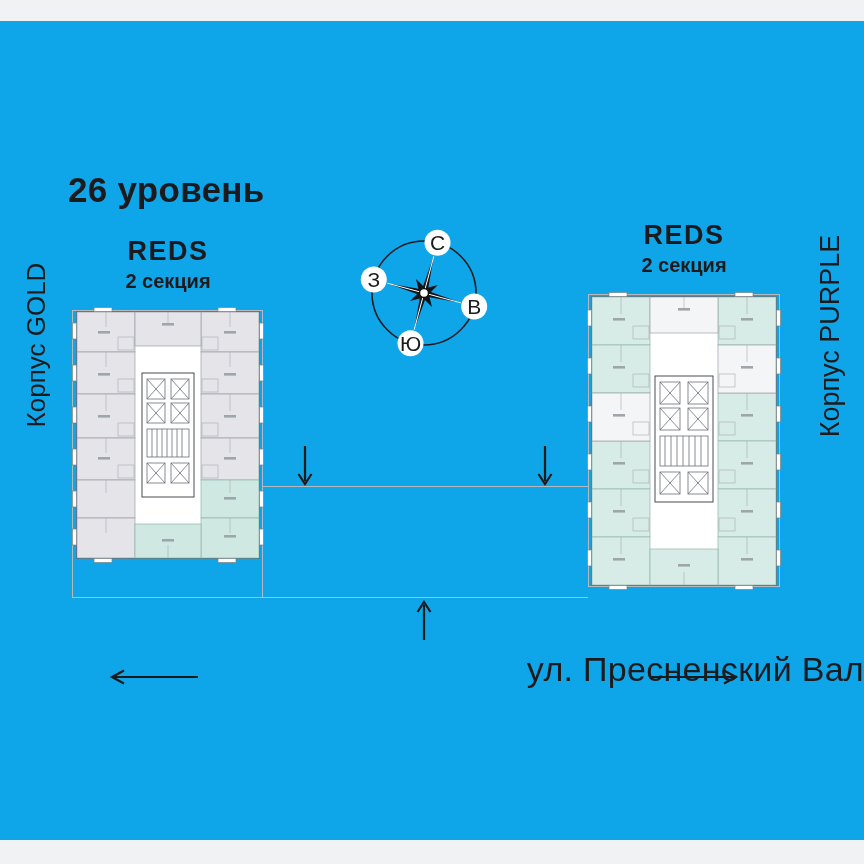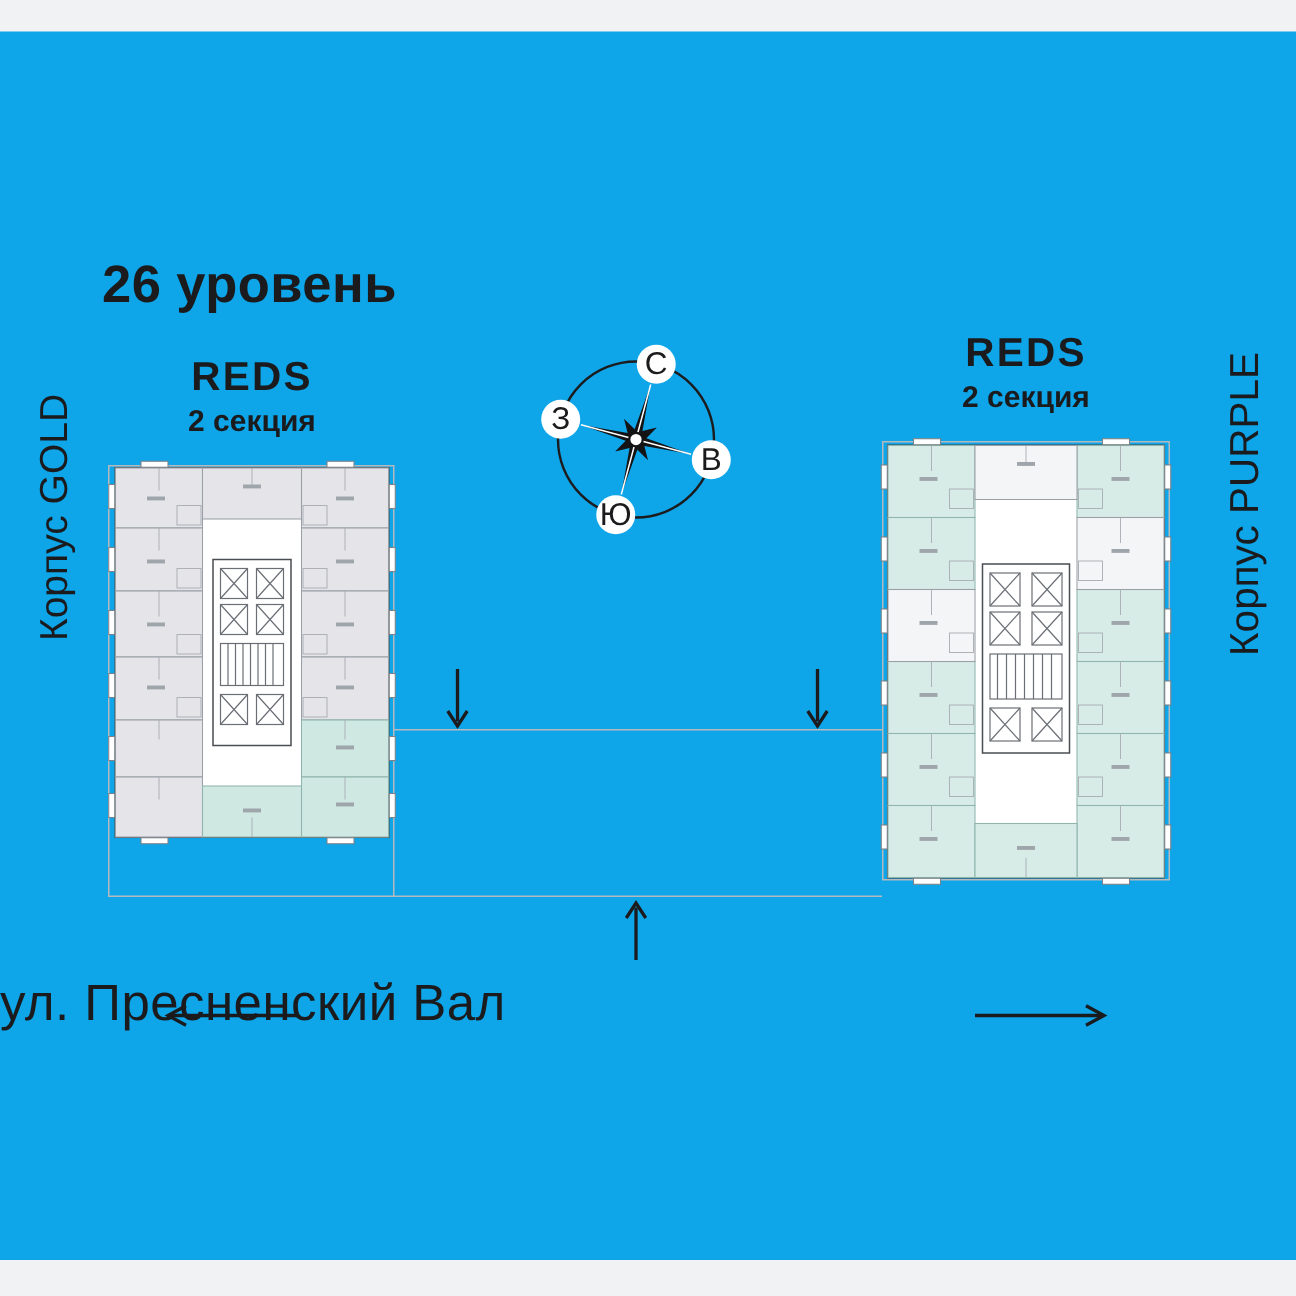--- a/index.html
+++ b/index.html
@@ -23,21 +23,21 @@
   .section { font-size:20px; font-weight:bold; margin-top:5px; }
 
   .wing {
     position:absolute; white-space:nowrap; font-size:26px;
     transform:translate(-50%,-50%) rotate(-90deg);
   }
   #wing-left  { left:36px;  top:345px; }
   #wing-right { left:830px; top:336px; font-size:27px; }
 
   .courtyard { position:absolute; left:354px; top:403px; width:142px; text-align:center; font-size:29px; }
-  .street    { position:absolute; left:0; top:650px; width:864px; text-align:left; font-size:34px; letter-spacing:.3px; }
+  .street    { position:absolute; left:0; top:650px; width:864px; text-align:right; font-size:34px; letter-spacing:.3px; }
 
   .plot { position:absolute; border:1px solid #b7babd; }
   #plot-left  { left:72px;  top:310px; width:189px; height:286px; }
   #plot-right { left:588px; top:294px; width:190px; height:291px; }
   #plot-strip {
     position:absolute; left:262px; top:486px; width:326px; height:110px;
     border-top:1px solid #b7babd; border-bottom:1px solid #b7babd;
   }
 
   .plan { position:absolute; overflow:visible; }

